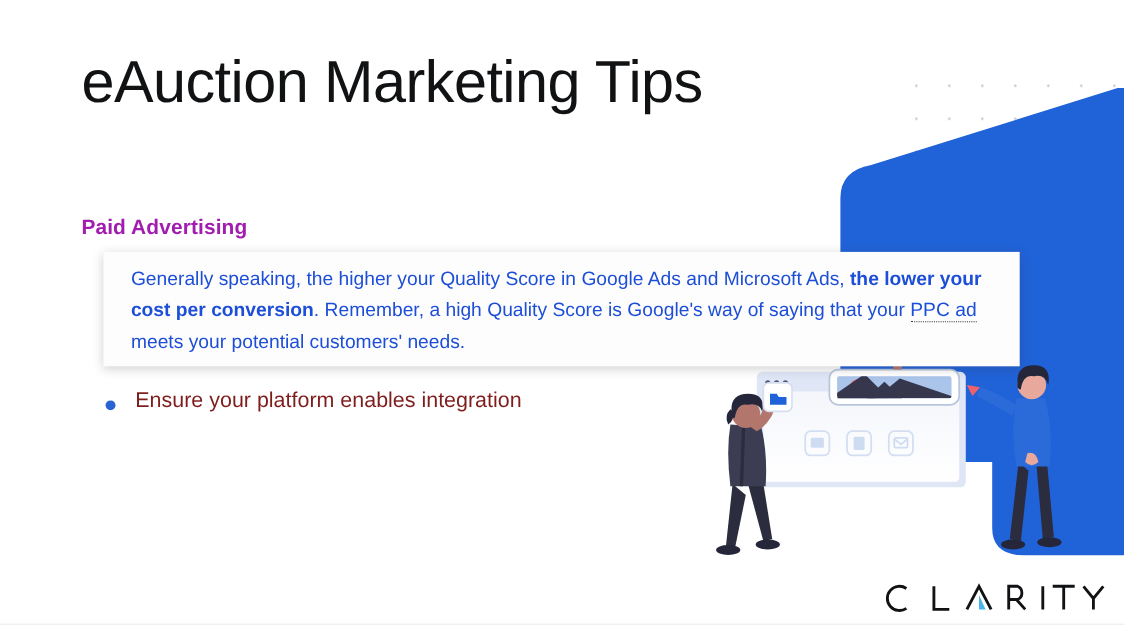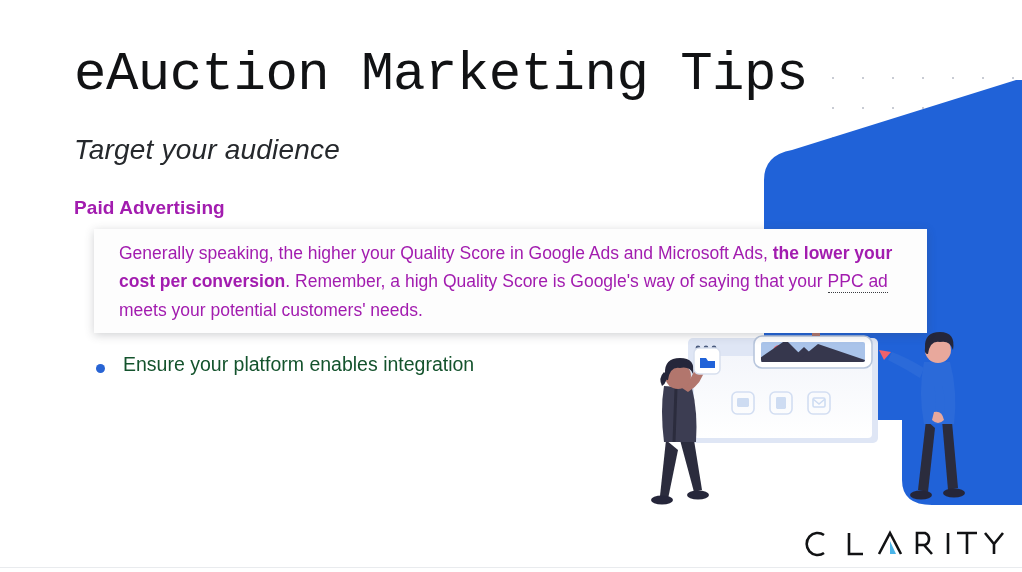--- a/index.html
+++ b/index.html
@@ -59,21 +59,20 @@
     position: absolute;
     left: 74px;
     top: 44px;
     font-size: 54px;
     line-height: 1.15;
     letter-spacing: -0.5px;
     color: #111214;
     font-weight: 400;
     z-index: 6;
     white-space: nowrap;
-    font-family: Liberation Mono, monospace;
   }
   .slide-subtitle {
     position: absolute;
     left: 74px;
     top: 134px;
     font-size: 28px;
     font-style: italic;
     color: #25282c;
     font-weight: 400;
     letter-spacing: 0.2px;
@@ -104,21 +103,21 @@
     z-index: 7;
     box-sizing: border-box;
   }
   .callout-text {
     position: absolute;
     left: 25px;
     top: 10px;
     right: 28px;
     font-size: 17.5px;
     line-height: 28.4px;
-    color: #a21caf;
+    color: #1d4ed8;
     font-weight: 400;
   }
   .callout-text b { font-weight: bold; }
   .dotted-underline {
     border-bottom: 1.5px dotted #3a3d41;
     padding-bottom: 1px;
   }
 
   
   .bullet-row {
@@ -134,21 +133,21 @@
     height: 9px;
     border-radius: 50%;
     background: #2864d4;
     margin-top: 11px;
     flex: 0 0 auto;
   }
   .bullet-text {
     margin-left: 18px;
     font-size: 19.5px;
     line-height: 23.5px;
-    color: #14532d;
+    color: #7f1d1d;
     max-width: 400px;
   }
   .bullet-text .line { display: block; white-space: nowrap; }
 
   
   .logo {
     position: absolute;
     left: 805px;
     top: 527px;
     z-index: 8;
@@ -274,21 +273,20 @@
 
         <circle cx="302" cy="50" r="13" fill="#e8a89c"></circle>
 
         <path d="M289 48 Q288 32 304 32 Q320 32 317 50 Q314 40 304 42 Q294 40 292 54 Q288 54 289 48 Z" fill="#25263a"></path>
       </g>
     </svg>
   </div>
 
   <div class="slide-title">eAuction Marketing Tips</div>
 
-  <div class="slide-subtitle">Target your audience</div>
 
   <div class="section-heading">Paid Advertising</div>
 
   <div class="callout">
     <div class="callout-text">
       <span>Generally speaking, the higher your Quality Score in Google Ads and Microsoft Ads, </span><b>the lower your cost per conversion</b><span>. Remember, a high Quality Score is Google's way of saying that your </span><span class="dotted-underline">PPC ad</span><span> meets your potential customers' needs.</span>
     </div>
   </div>
 
   <div class="bullet-row">

